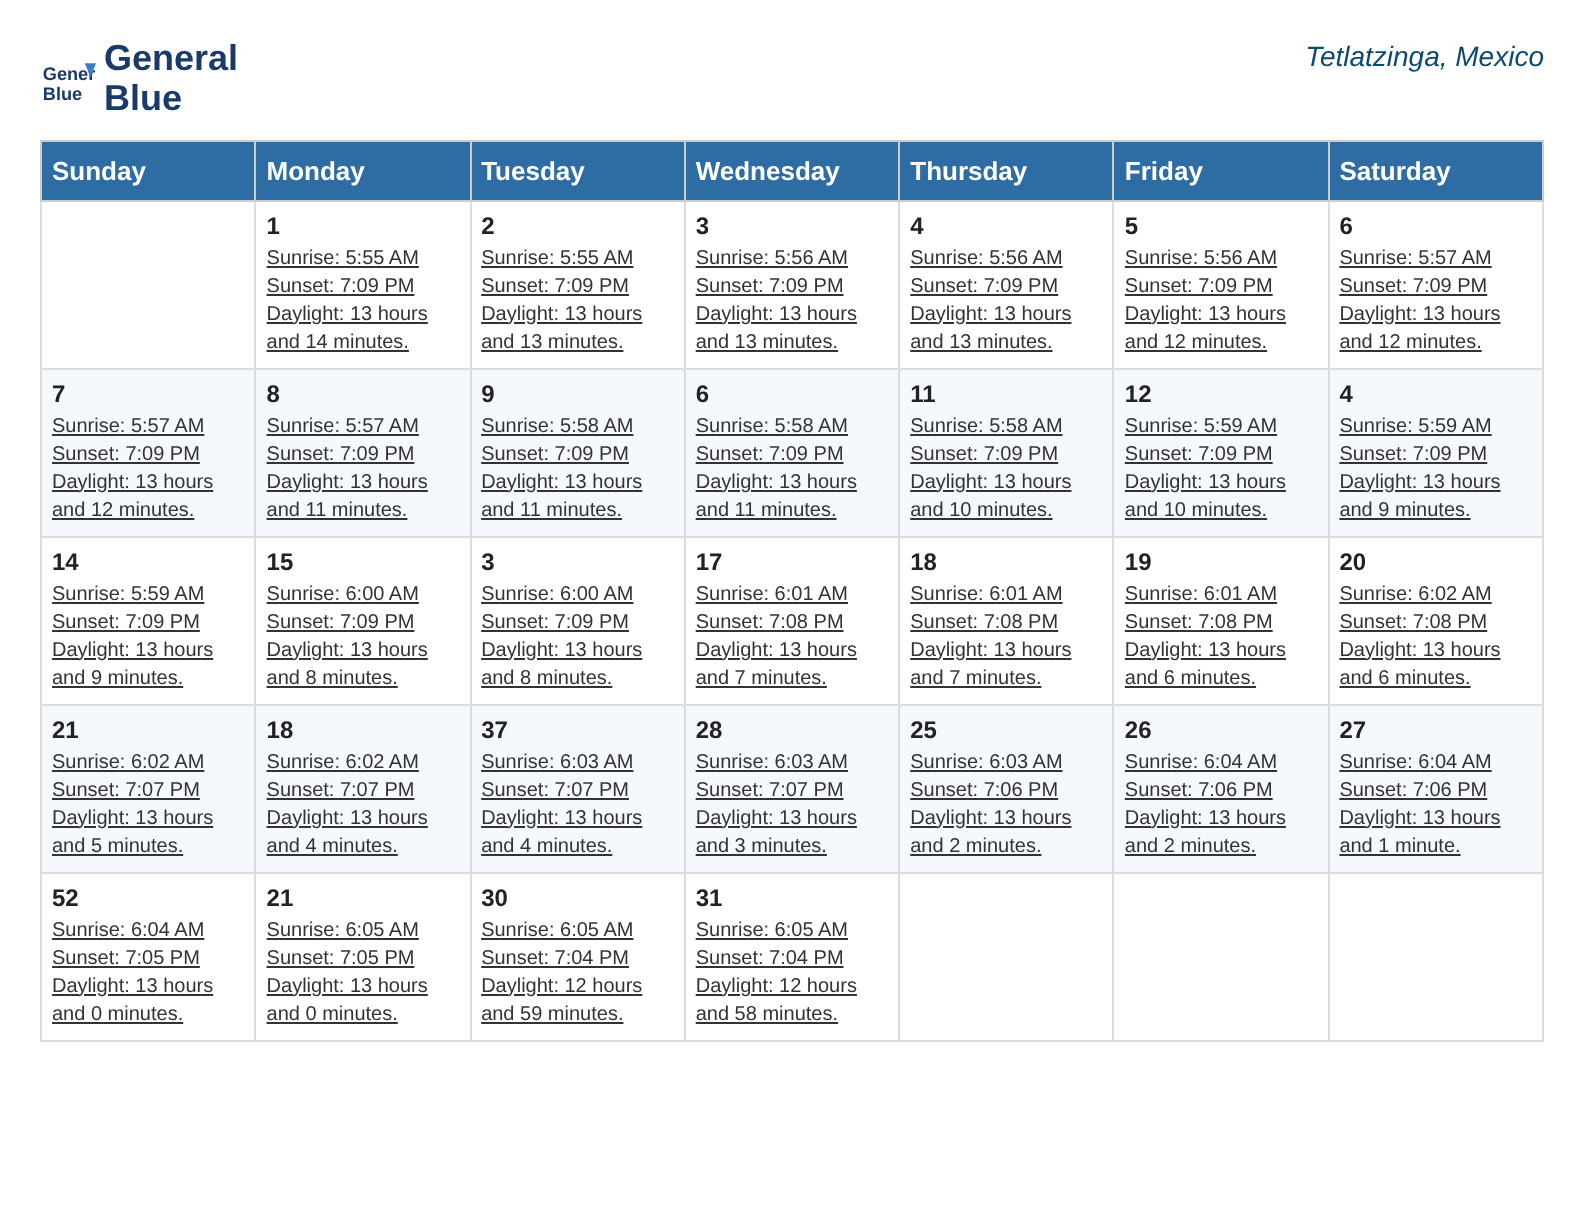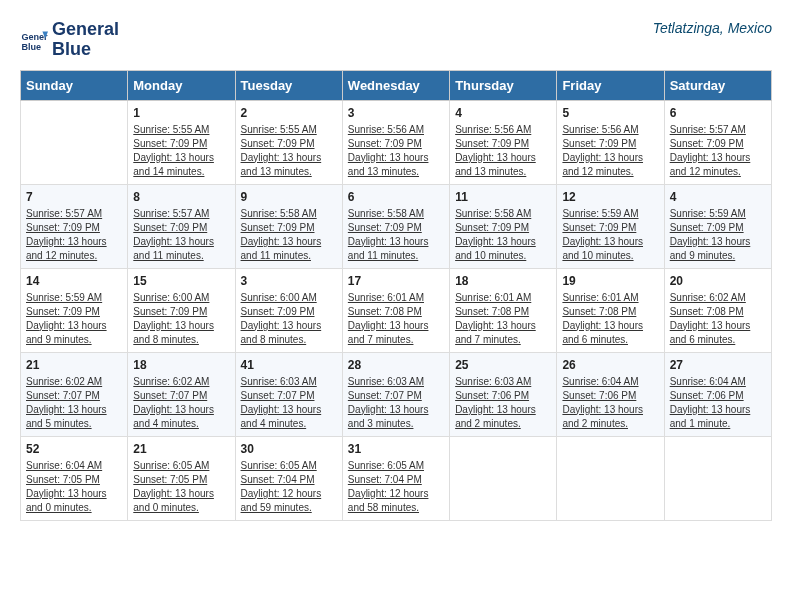--- a/index.html
+++ b/index.html
@@ -273,21 +273,21 @@
 and 5 minutes.</div>
         </td>
         <td>
           <div class="day-number">18</div>
           <div class="day-info" style="white-space: pre-line;">Sunrise: 6:02 AM
 Sunset: 7:07 PM
 Daylight: 13 hours
 and 4 minutes.</div>
         </td>
         <td>
-          <div class="day-number">41</div>
+          <div class="day-number">37</div>
           <div class="day-info" style="white-space: pre-line;">Sunrise: 6:03 AM
 Sunset: 7:07 PM
 Daylight: 13 hours
 and 4 minutes.</div>
         </td>
         <td>
           <div class="day-number">28</div>
           <div class="day-info" style="white-space: pre-line;">Sunrise: 6:03 AM
 Sunset: 7:07 PM
 Daylight: 13 hours

